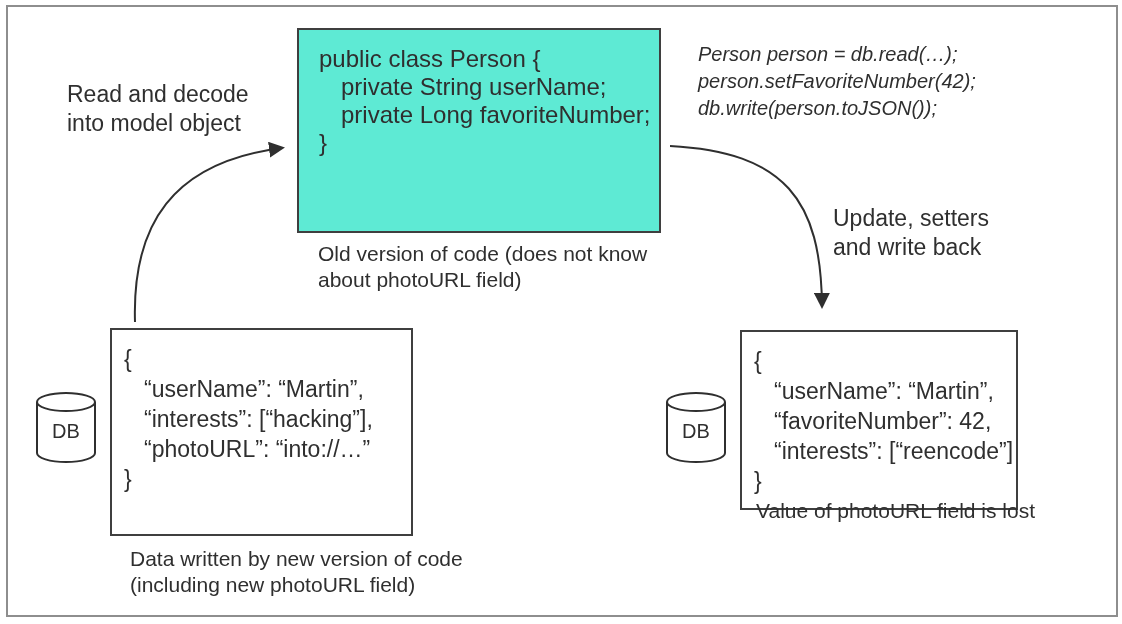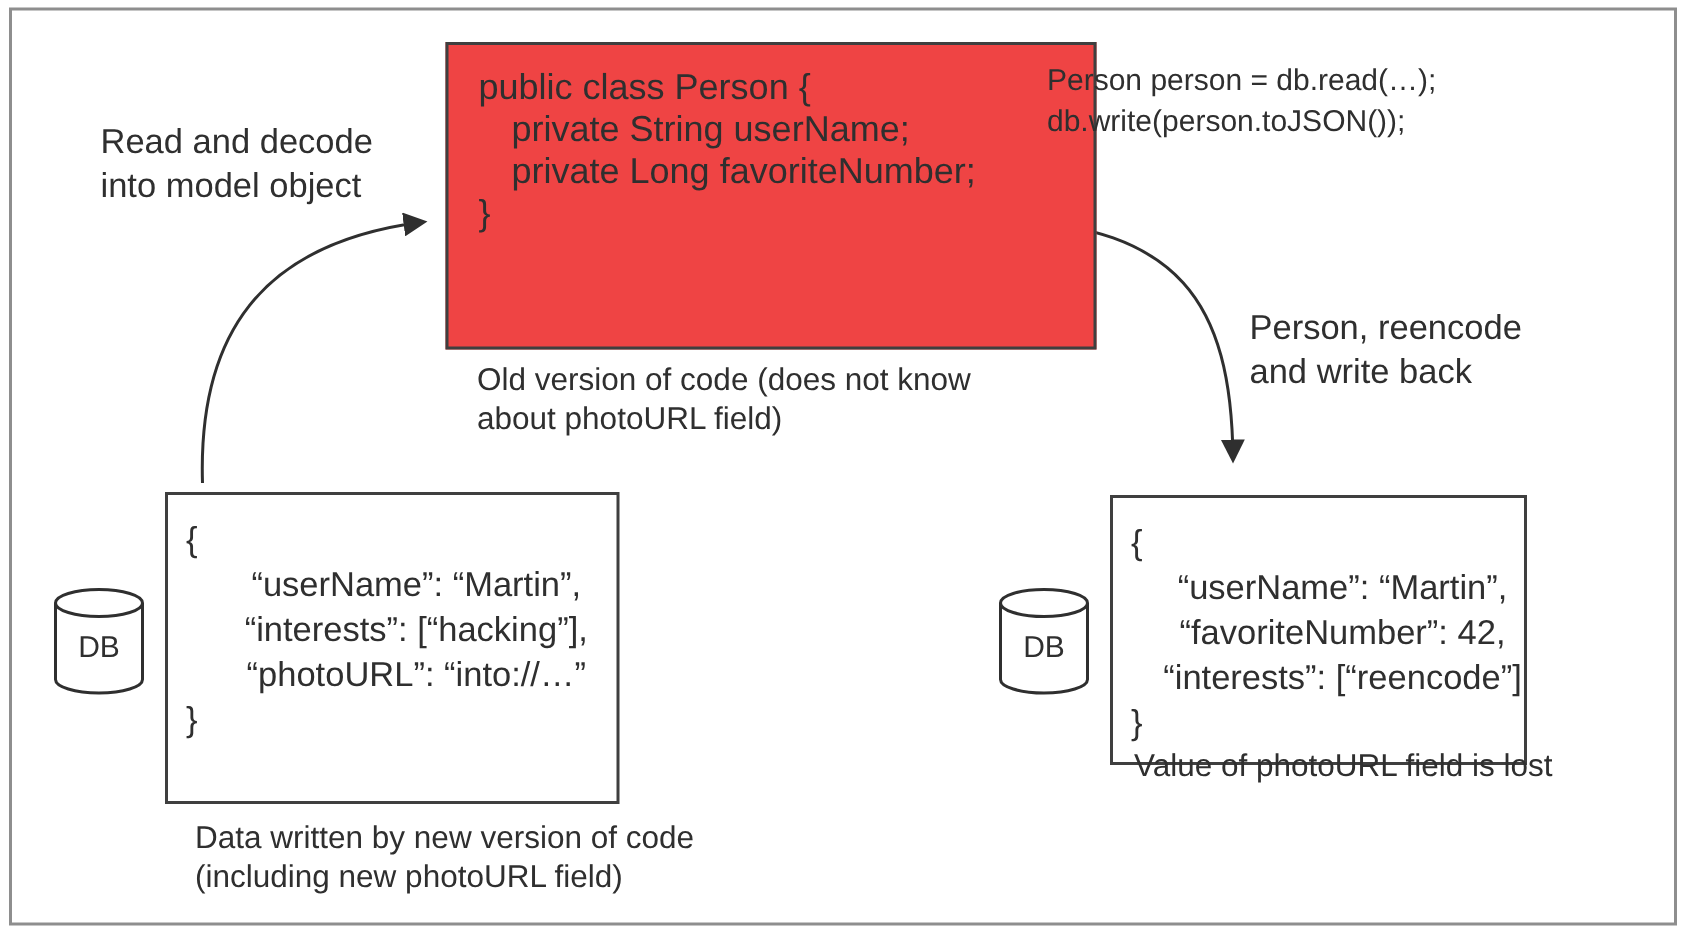--- a/index.html
+++ b/index.html
@@ -19,61 +19,62 @@
     position: absolute;
     left: 6px; top: 5px; right: 4px; bottom: 7px;
     border: 2px solid #8e8e8e;
     pointer-events: none;
   }
   .abs { position: absolute; white-space: nowrap; }
 
   
   .class-box {
     left: 297px; top: 28px;
-    width: 434px; height: 205px;
+    width: 364px; height: 205px;
     border: 2px solid #3f3f3f;
     box-sizing: border-box;
     padding: 15px 0 0 20px;
     font-size: 24px;
     line-height: 28px;
-    background: #ef4444;
+    background: #5eead4;
   }
   .class-box .ind { padding-left: 22px; }
 
   .caption {
     font-size: 21px;
     line-height: 26px;
   }
   .class-caption { left: 318px; top: 241px; }
 
   
   .update-code {
     left: 698px; top: 41px;
     font-size: 20px;
     line-height: 27px;
+    font-style: italic;
   }
 
   
   .arrow-label {
     font-size: 23px;
     line-height: 29px;
   }
   .read-label  { left: 67px;  top: 80px; }
   .update-label{ left: 833px; top: 204px; }
 
   
   .json-box {
     border: 2px solid #3f3f3f;
     box-sizing: border-box;
     background: #ffffff;
     font-size: 23px;
     line-height: 30px;
     padding: 14px 0 0 12px;
   }
-  .json-box .ind { padding-left: 20px; text-align: center; }
+  .json-box .ind { padding-left: 20px; }
   .json-left  { left: 110px; top: 328px; width: 303px; height: 208px; }
   .json-right { left: 740px; top: 330px; width: 278px; height: 180px; }
 
   .json-left-caption  { left: 130px; top: 546px; }
   .json-right-caption { left: 756px; top: 498px; }
 
   svg.layer {
     position: absolute;
     left: 0; top: 0;
     width: 1122px; height: 624px;
@@ -127,25 +128,26 @@
   <div>}</div>
 </div>
 
 <div class="abs caption class-caption">
   <div>Old version of code (does not know</div>
   <div>about photoURL field)</div>
 </div>
 
 <div class="abs update-code">
   <div>Person person = db.read(…);</div>
+  <div>person.setFavoriteNumber(42);</div>
   <div>db.write(person.toJSON());</div>
 </div>
 
 <div class="abs arrow-label update-label">
-  <div>Person, reencode</div>
+  <div>Update, setters</div>
   <div>and write back</div>
 </div>
 
 <div class="abs json-box json-left">
   <div>{</div>
   <div class="ind">“userName”: “Martin”,</div>
   <div class="ind">“interests”: [“hacking”],</div>
   <div class="ind">“photoURL”: “into://…”</div>
   <div>}</div>
 </div>

